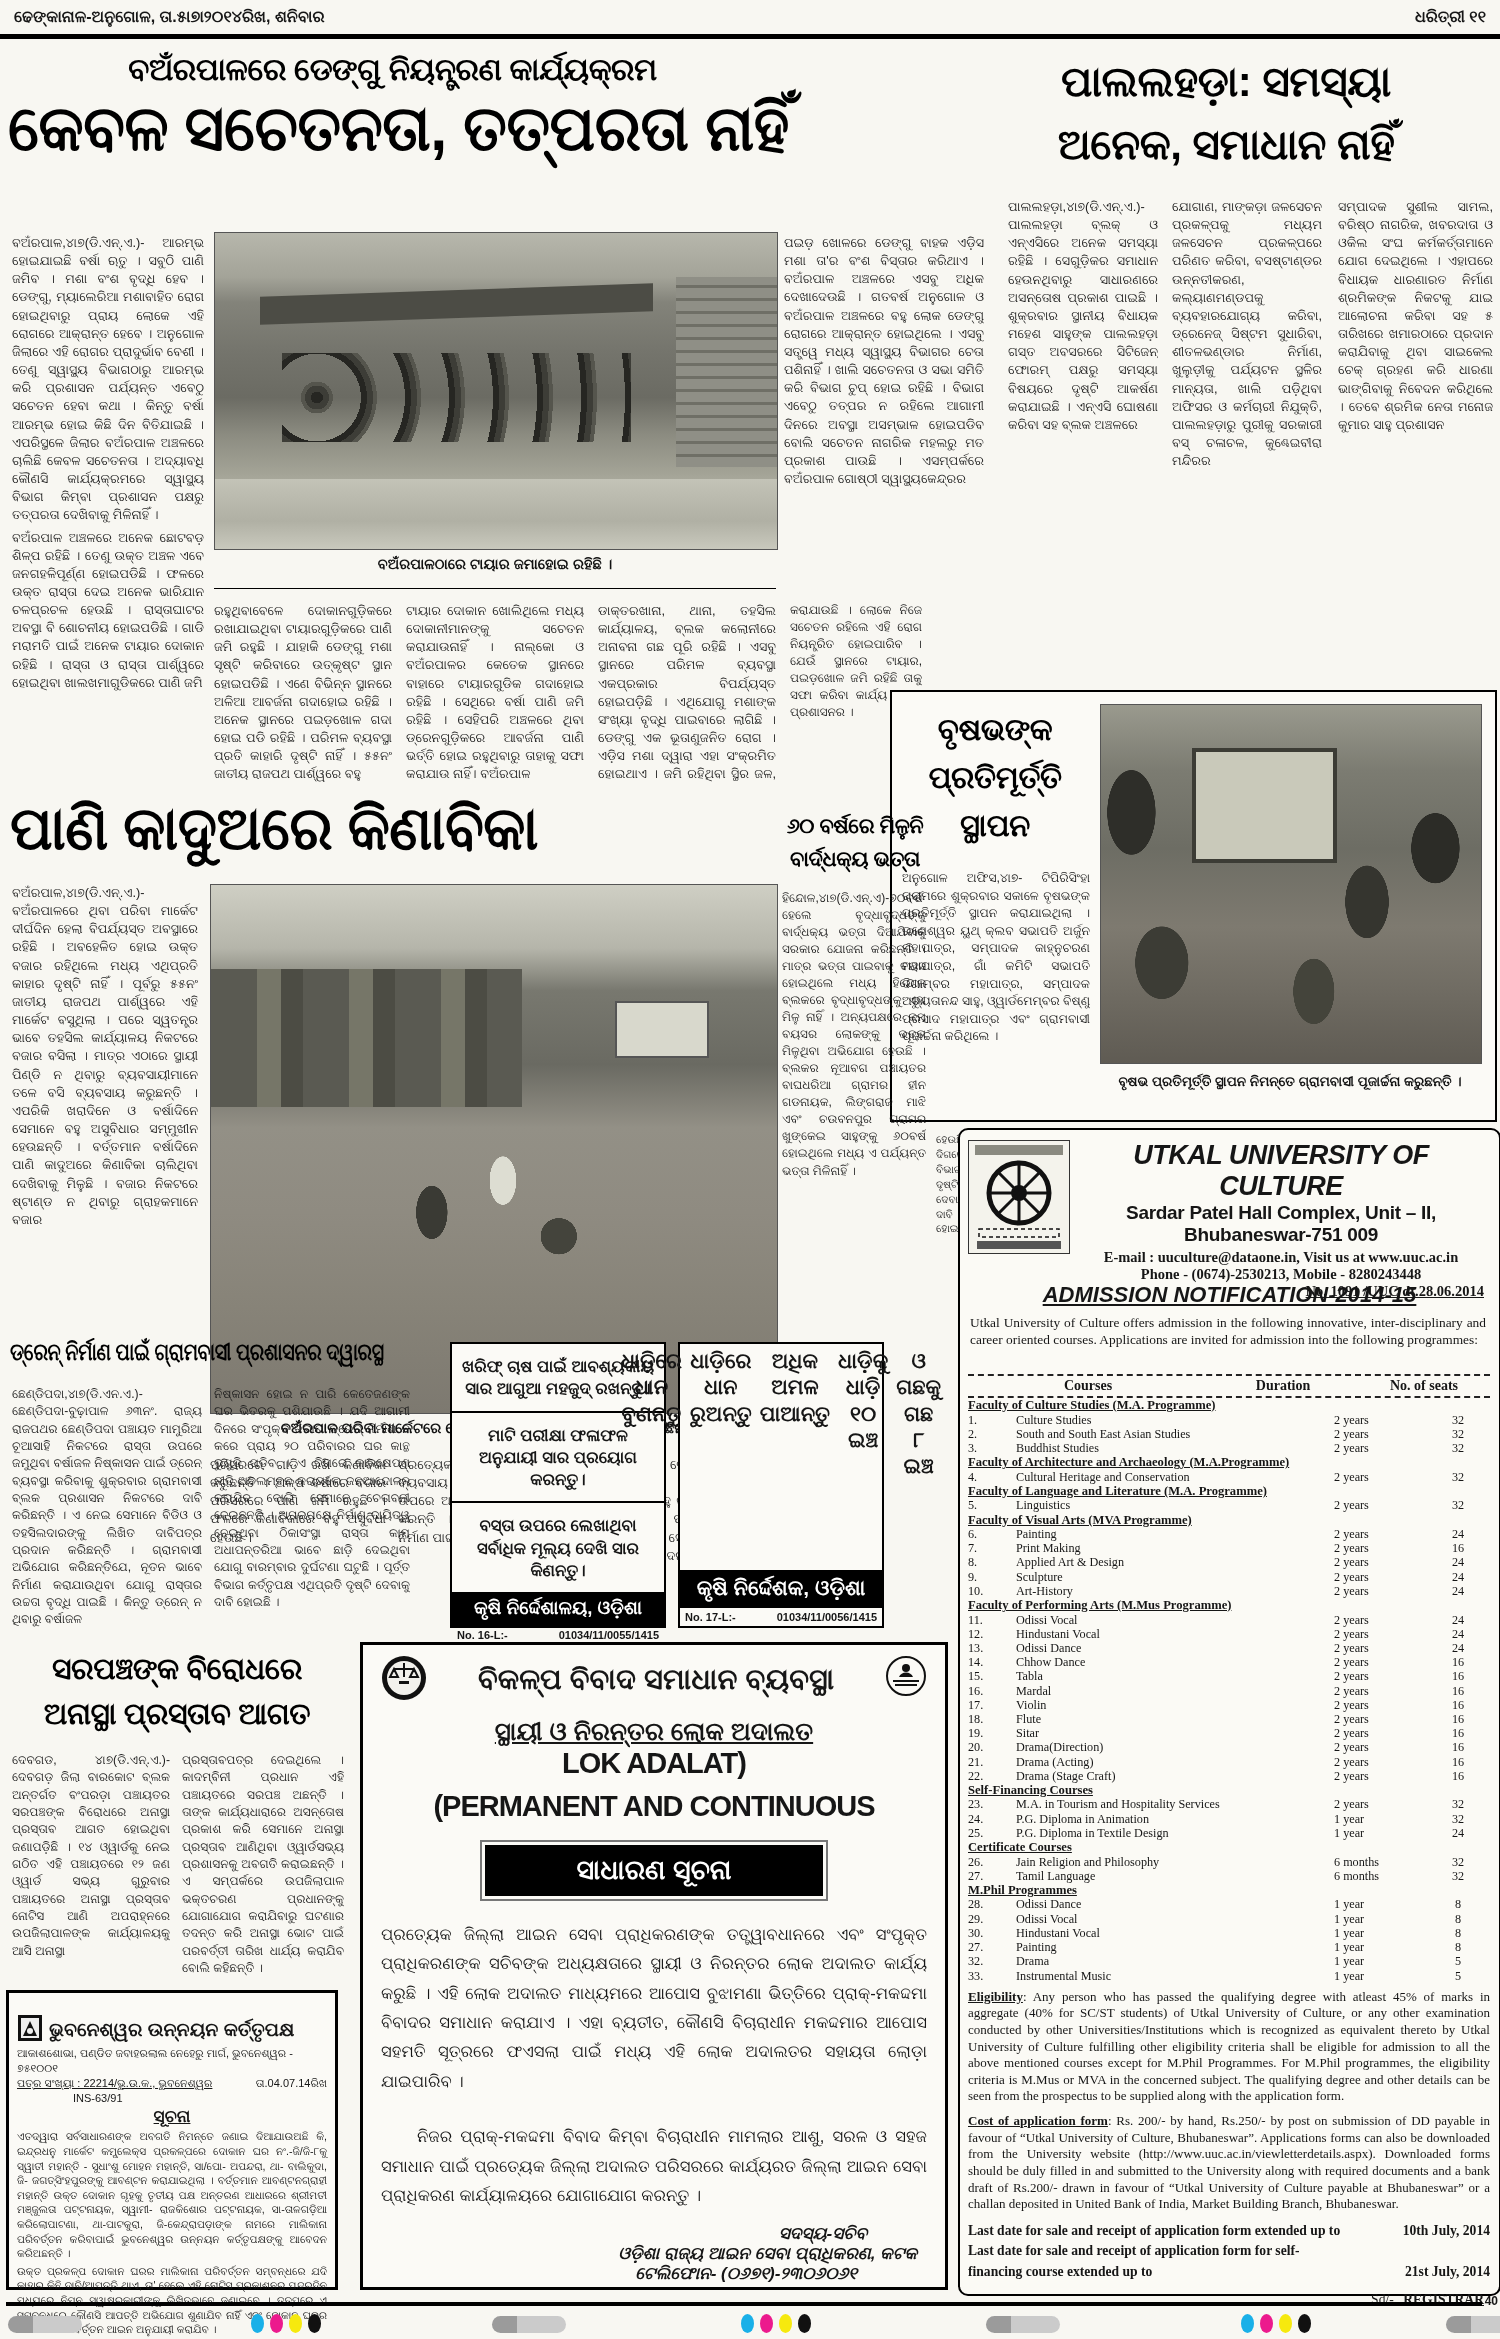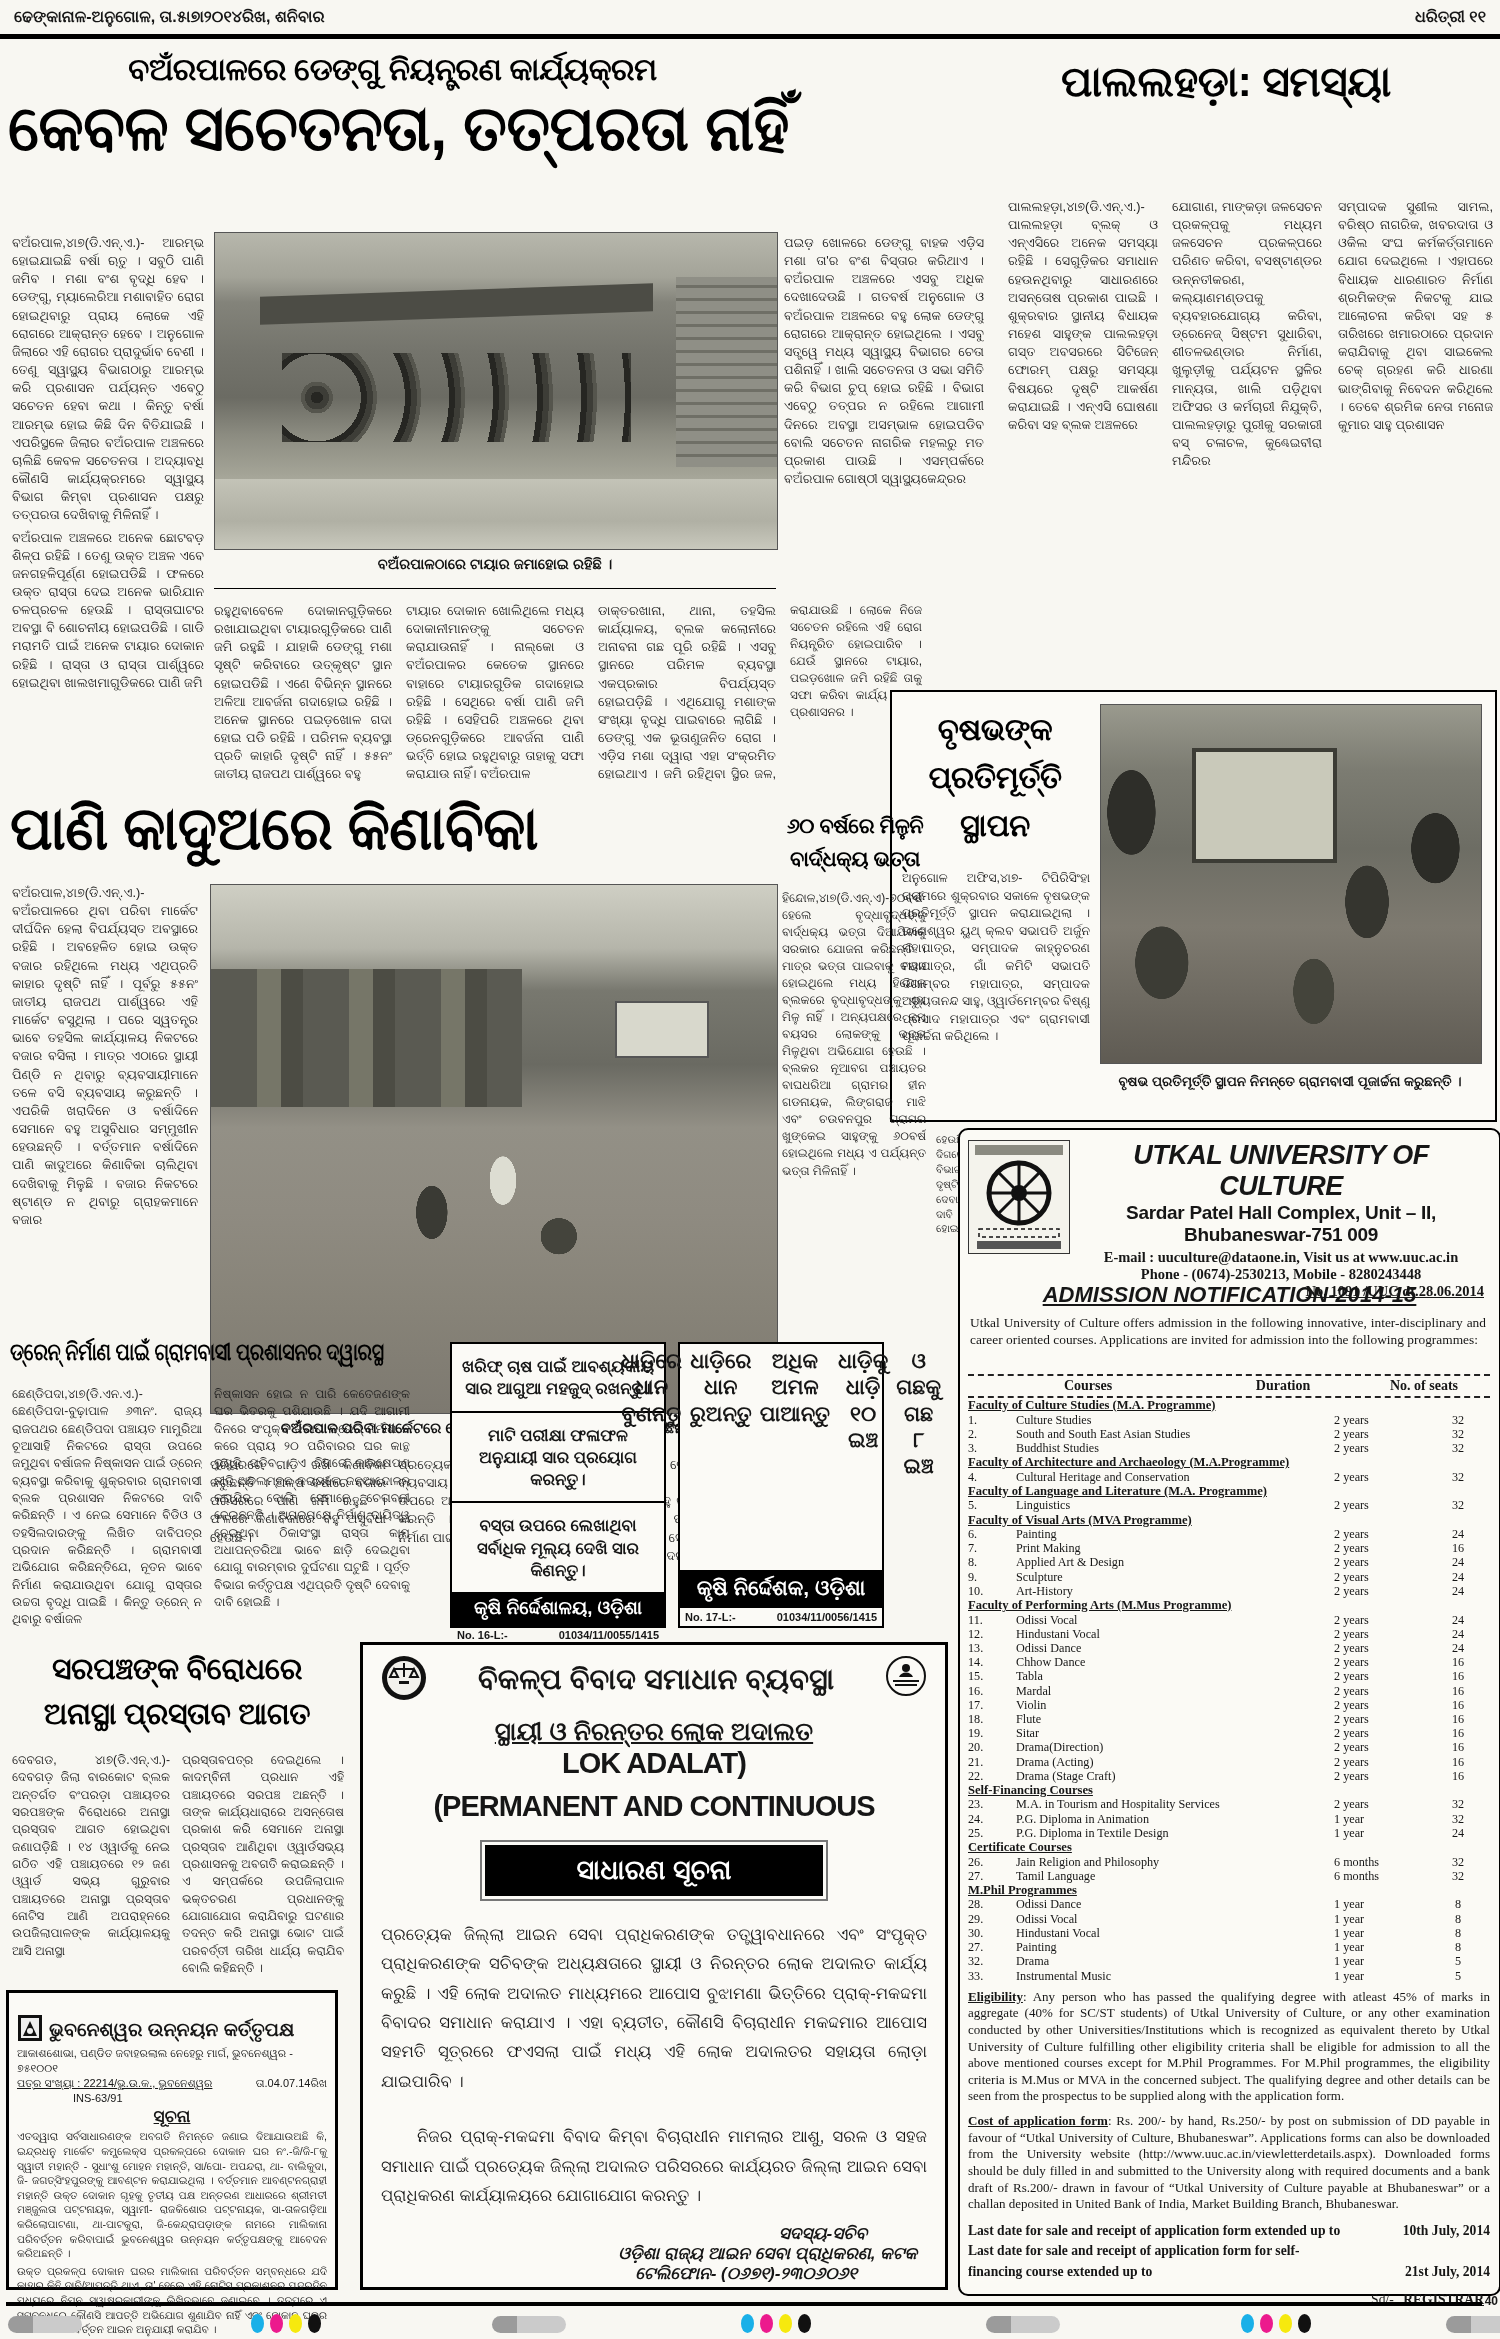--- a/index.html
+++ b/index.html
@@ -117,20 +117,21 @@
 
   <div class="abs col just" style="left:784px;top:234px;width:200px;height:352px;overflow:hidden;">ପଇଡ଼ ଖୋଳରେ ଡେଙ୍ଗୁ ବାହକ ଏଡ଼ିସ ମଶା ତା'ର ବଂଶ ବିସ୍ତାର କରିଥାଏ । ବଅଁରପାଳ ଅଞ୍ଚଳରେ ଏସବୁ ଅଧିକ ଦେଖାଦେଉଛି । ଗତବର୍ଷ ଅନୁଗୋଳ ଓ ବଅଁରପାଳ ଅଞ୍ଚଳରେ ବହୁ ଲୋକ ଡେଙ୍ଗୁ ରୋଗରେ ଆକ୍ରାନ୍ତ ହୋଇଥିଲେ । ଏସବୁ ସତ୍ତ୍ୱେ ମଧ୍ୟ ସ୍ୱାସ୍ଥ୍ୟ ବିଭାଗର ଚେତା ପଶିନାହିଁ । ଖାଲି ସଚେତନତା ଓ ସଭା ସମିତି କରି ବିଭାଗ ଚୁପ୍ ହୋଇ ରହିଛି । ବିଭାଗ ଏବେଠୁ ତତ୍ପର ନ ରହିଲେ ଆଗାମୀ ଦିନରେ ଅବସ୍ଥା ଅସମ୍ଭାଳ ହୋଇପଡିବ ବୋଲି ସଚେତନ ନାଗରିକ ମହଲରୁ ମତ ପ୍ରକାଶ ପାଉଛି । ଏସମ୍ପର୍କରେ ବଅଁରପାଳ ଗୋଷ୍ଠୀ ସ୍ୱାସ୍ଥ୍ୟକେନ୍ଦ୍ରର</div>
 
   <div class="abs col just" style="left:214px;top:602px;width:178px;height:184px;overflow:hidden;">ରହୁଥିବାବେଳେ ଦୋକାନଗୁଡ଼ିକରେ ରଖାଯାଇଥିବା ଟାୟାରଗୁଡ଼ିକରେ ପାଣି ଜମି ରହୁଛି । ଯାହାକି ଡେଙ୍ଗୁ ମଶା ସୃଷ୍ଟି କରିବାରେ ଉତ୍କୃଷ୍ଟ ସ୍ଥାନ ହୋଇପଡିଛି । ଏଣେ ବିଭିନ୍ନ ସ୍ଥାନରେ ଅଳିଆ ଆବର୍ଜନା ଗଦାହୋଇ ରହିଛି । ଅନେକ ସ୍ଥାନରେ ପଇଡ଼ଖୋଳ ଗଦା ହୋଇ ପଡି ରହିଛି । ପରିମଳ ବ୍ୟବସ୍ଥା ପ୍ରତି କାହାରି ଦୃଷ୍ଟି ନାହିଁ । ୫୫ନଂ ଜାତୀୟ ରାଜପଥ ପାର୍ଶ୍ୱରେ ବହୁ</div>
   <div class="abs col just" style="left:406px;top:602px;width:178px;height:184px;overflow:hidden;">ଟାୟାର ଦୋକାନ ଖୋଲିଥିଲେ ମଧ୍ୟ ଦୋକାନୀମାନଙ୍କୁ ସଚେତନ କରାଯାଉନାହିଁ । ନାଲ୍‌କୋ ଓ ବଅଁରପାଳର କେତେକ ସ୍ଥାନରେ ବାହାରେ ଟାୟାରଗୁଡିକ ଗଦାହୋଇ ରହିଛି । ସେଥିରେ ବର୍ଷା ପାଣି ଜମି ରହିଛି । ସେହିପରି ଅଞ୍ଚଳରେ ଥିବା ଡ୍ରେନଗୁଡ଼ିକରେ ଆବର୍ଜନା ପାଣି ଭର୍ତ୍ତି ହୋଇ ରହୁଥିବାରୁ ତାହାକୁ ସଫା କରାଯାଉ ନାହିଁ। ବଅଁରପାଳ</div>
   <div class="abs col just" style="left:598px;top:602px;width:178px;height:184px;overflow:hidden;">ଡାକ୍ତରଖାନା, ଥାନା, ତହସିଲ କାର୍ଯ୍ୟାଳୟ, ବ୍ଲକ କଲୋନୀରେ ଅନାବନା ଗଛ ପୂରି ରହିଛି । ଏସବୁ ସ୍ଥାନରେ ପରିମଳ ବ୍ୟବସ୍ଥା ଏକପ୍ରକାର ବିପର୍ଯ୍ୟସ୍ତ ହୋଇପଡ଼ିଛି । ଏଥିଯୋଗୁ ମଶାଙ୍କ ସଂଖ୍ୟା ବୃଦ୍ଧି ପାଇବାରେ ଲାଗିଛି । ଡେଙ୍ଗୁ ଏକ ଭୂତାଣୁଜନିତ ରୋଗ । ଏଡ଼ିସ ମଶା ଦ୍ୱାରା ଏହା ସଂକ୍ରମିତ ହୋଇଥାଏ । ଜମି ରହିଥିବା ସ୍ଥିର ଜଳ, ଟାୟାର ଓ</div>
   <div class="abs col just" style="left:790px;top:602px;width:132px;height:184px;overflow:hidden;font-size:12px;">କରାଯାଉଛି । ଲୋକେ ନିଜେ ସଚେତନ ରହିଲେ ଏହି ରୋଗ ନିୟନ୍ତ୍ରିତ ହୋଇପାରିବ । ଯେଉଁ ସ୍ଥାନରେ ଟାୟାର, ପଇଡ଼ଖୋଳ ଜମି ରହିଛି ତାକୁ ସଫା କରିବା କାର୍ଯ୍ୟ ବ୍ଲକ ପ୍ରଶାସନର ।</div>
 
   <div class="abs headline ctr" style="left:979px;top:50px;width:494px;font-size:42px;line-height:1.5;">
     <div>ପାଲଲହଡ଼ା: ସମସ୍ୟା</div>
+    <div>ଅନେକ, ସମାଧାନ ନାହିଁ</div>
   </div>
   <div class="abs col just" style="left:1008px;top:198px;width:150px;height:480px;overflow:hidden;">ପାଲଲହଡ଼ା,୪ା୭(ଡି.ଏନ୍.ଏ.)- ପାଲଲହଡ଼ା ବ୍ଲକ୍ ଓ ଏନ୍‌ଏସିରେ ଅନେକ ସମସ୍ୟା ରହିଛି । ସେଗୁଡ଼ିକର ସମାଧାନ ହେଉନଥିବାରୁ ସାଧାରଣରେ ଅସନ୍ତୋଷ ପ୍ରକାଶ ପାଇଛି । ଶୁକ୍ରବାର ସ୍ଥାନୀୟ ବିଧାୟକ ମହେଶ ସାହୁଙ୍କ ପାଲଲହଡ଼ା ଗସ୍ତ ଅବସରରେ ସିଟିଜେନ୍ ଫୋରମ୍ ପକ୍ଷରୁ ସମସ୍ୟା ବିଷୟରେ ଦୃଷ୍ଟି ଆକର୍ଷଣ କରାଯାଇଛି । ଏନ୍‌ଏସି ଘୋଷଣା କରିବା ସହ ବ୍ଲକ ଅଞ୍ଚଳରେ</div>
   <div class="abs col just" style="left:1172px;top:198px;width:150px;height:480px;overflow:hidden;">ଯୋଗାଣ, ମାଙ୍କଡ଼ା ଜଳସେଚନ ପ୍ରକଳ୍ପକୁ ମଧ୍ୟମ ଜଳସେଚନ ପ୍ରକଳ୍ପରେ ପରିଣତ କରିବା, ବସଷ୍ଟାଣ୍ଡର ଉନ୍ନତୀକରଣ, କଲ୍ୟାଣମଣ୍ଡପକୁ ବ୍ୟବହାରଯୋଗ୍ୟ କରିବା, ଡ୍ରେନେଜ୍ ସିଷ୍ଟମ ସୁଧାରିବା, ଶୀତଳଭଣ୍ଡାର ନିର୍ମାଣ, ଖୁଲୁଡ଼ୀକୁ ପର୍ଯ୍ୟଟନ ସ୍ଥଳିର ମାନ୍ୟତା, ଖାଲି ପଡ଼ିଥିବା ଅଫିସର ଓ କର୍ମଚାରୀ ନିଯୁକ୍ତି, ପାଲଲହଡ଼ାରୁ ପୁରୀକୁ ସରକାରୀ ବସ୍ ଚଳାଚଳ, କୁଣ୍ଢେଇବୀରା ମନ୍ଦିରର</div>
   <div class="abs col just" style="left:1338px;top:198px;width:155px;height:480px;overflow:hidden;">ସମ୍ପାଦକ ସୁଶୀଲ ସାମଲ, ବରିଷ୍ଠ ନାଗରିକ, ଖବରଦାତା ଓ ଓକିଲ ସଂଘ କର୍ମକର୍ତ୍ତାମାନେ ଯୋଗ ଦେଇଥିଲେ । ଏହାପରେ ବିଧାୟକ ଧାରଣାରତ ନିର୍ମାଣ ଶ୍ରମିକଙ୍କ ନିକଟକୁ ଯାଇ ଆଲୋଚନା କରିବା ସହ ୫ ତାରିଖରେ ଖମାରଠାରେ ପ୍ରଦାନ କରାଯିବାକୁ ଥିବା ସାଇକେଲ ଚେକ୍ ଗ୍ରହଣ କରି ଧାରଣା ଭାଙ୍ଗିବାକୁ ନିବେଦନ କରିଥିଲେ । ତେବେ ଶ୍ରମିକ ନେତା ମନୋଜ କୁମାର ସାହୁ ପ୍ରଶାସନ</div>
 
   <div class="notice-box" style="left:890px;top:690px;width:603px;height:428px;border-width:2px;">
     <div class="abs headline ctr" style="left:8px;top:14px;width:190px;font-size:31px;line-height:1.55;">
       <div>ବୃଷଭଙ୍କ</div>
       <div>ପ୍ରତିମୂର୍ତ୍ତି</div>
       <div>ସ୍ଥାପନ</div>

